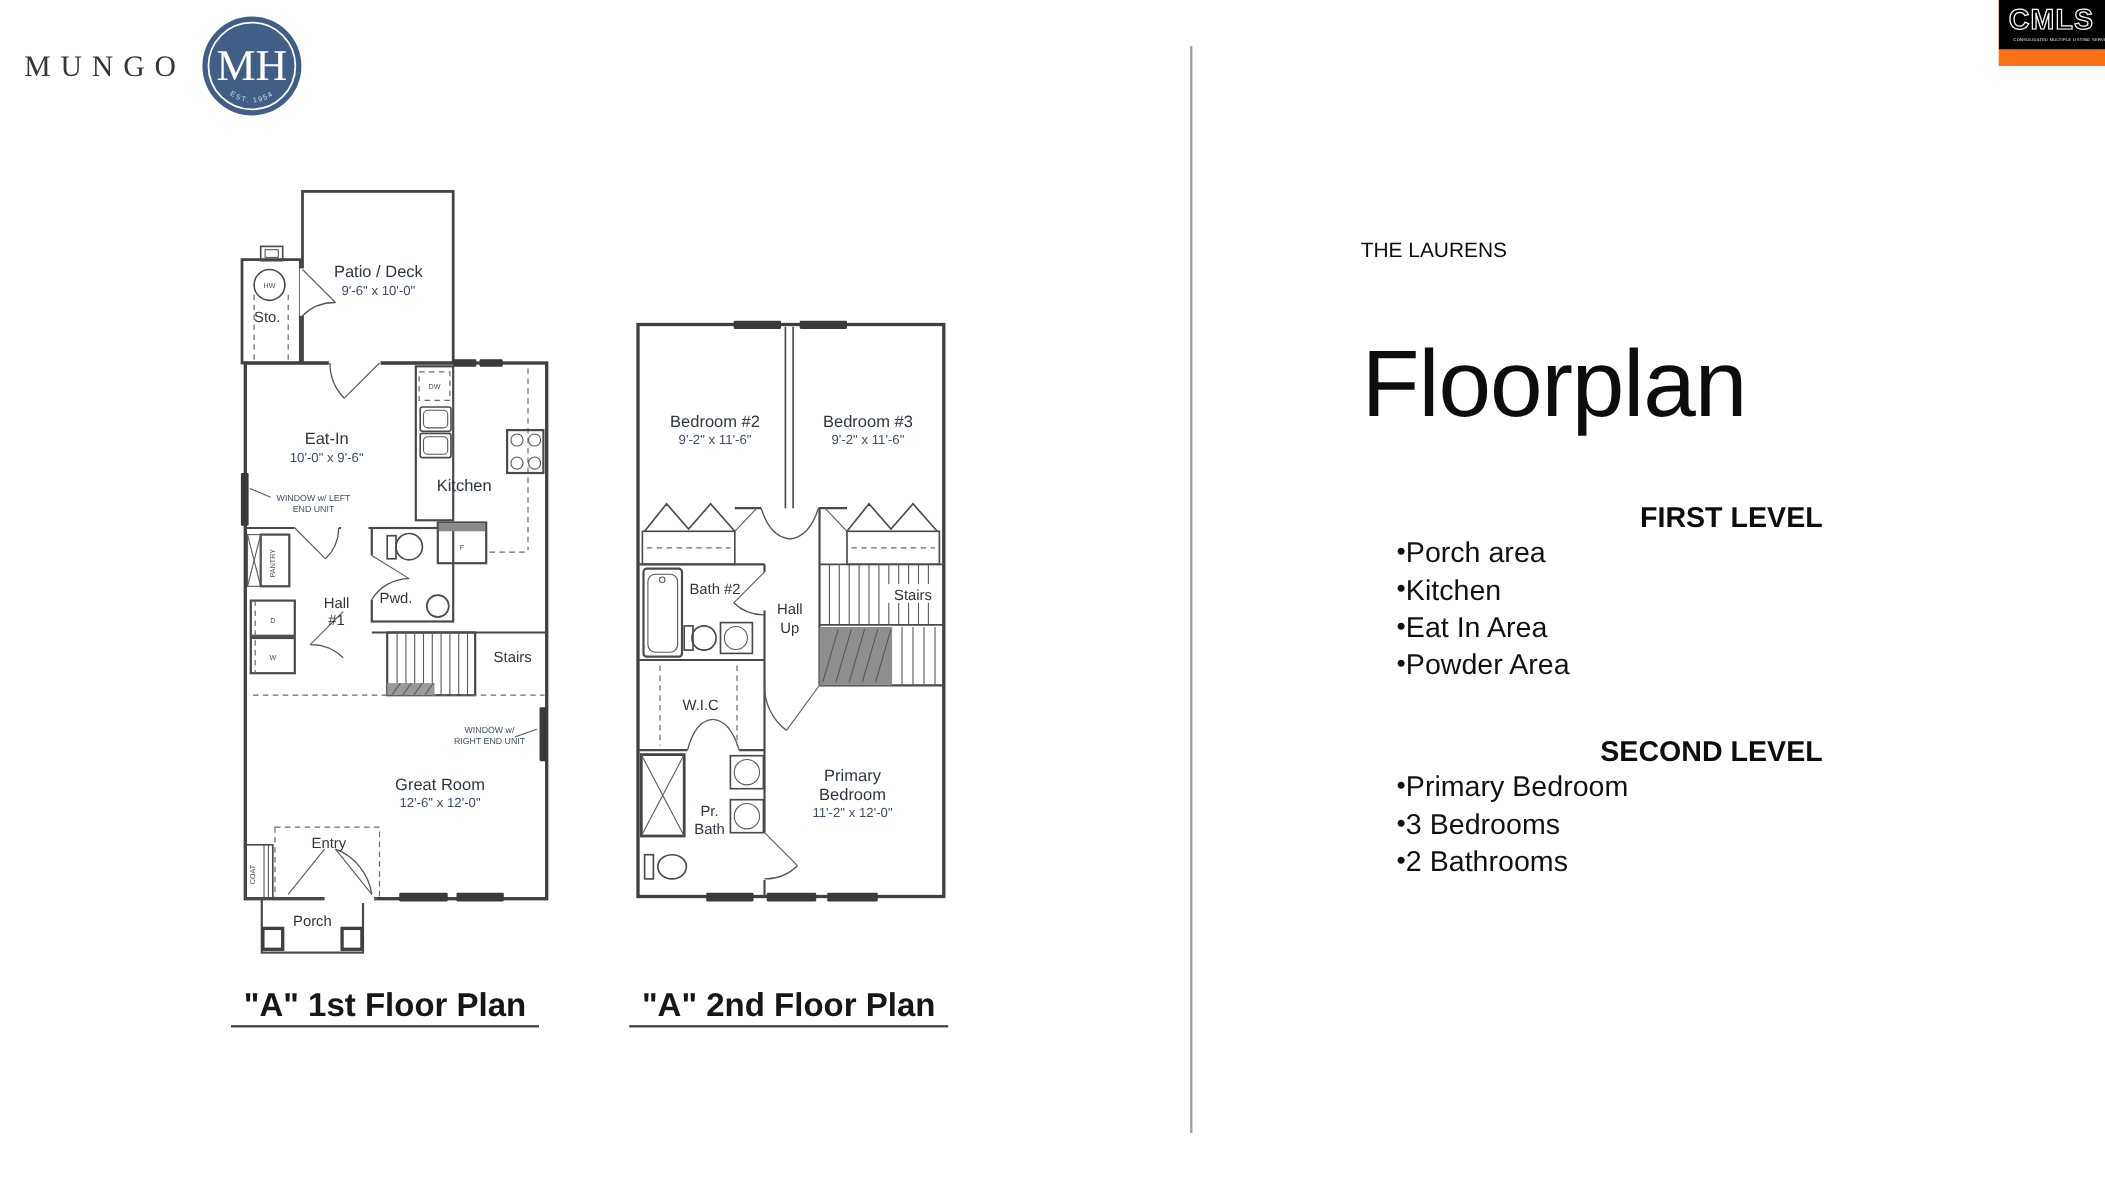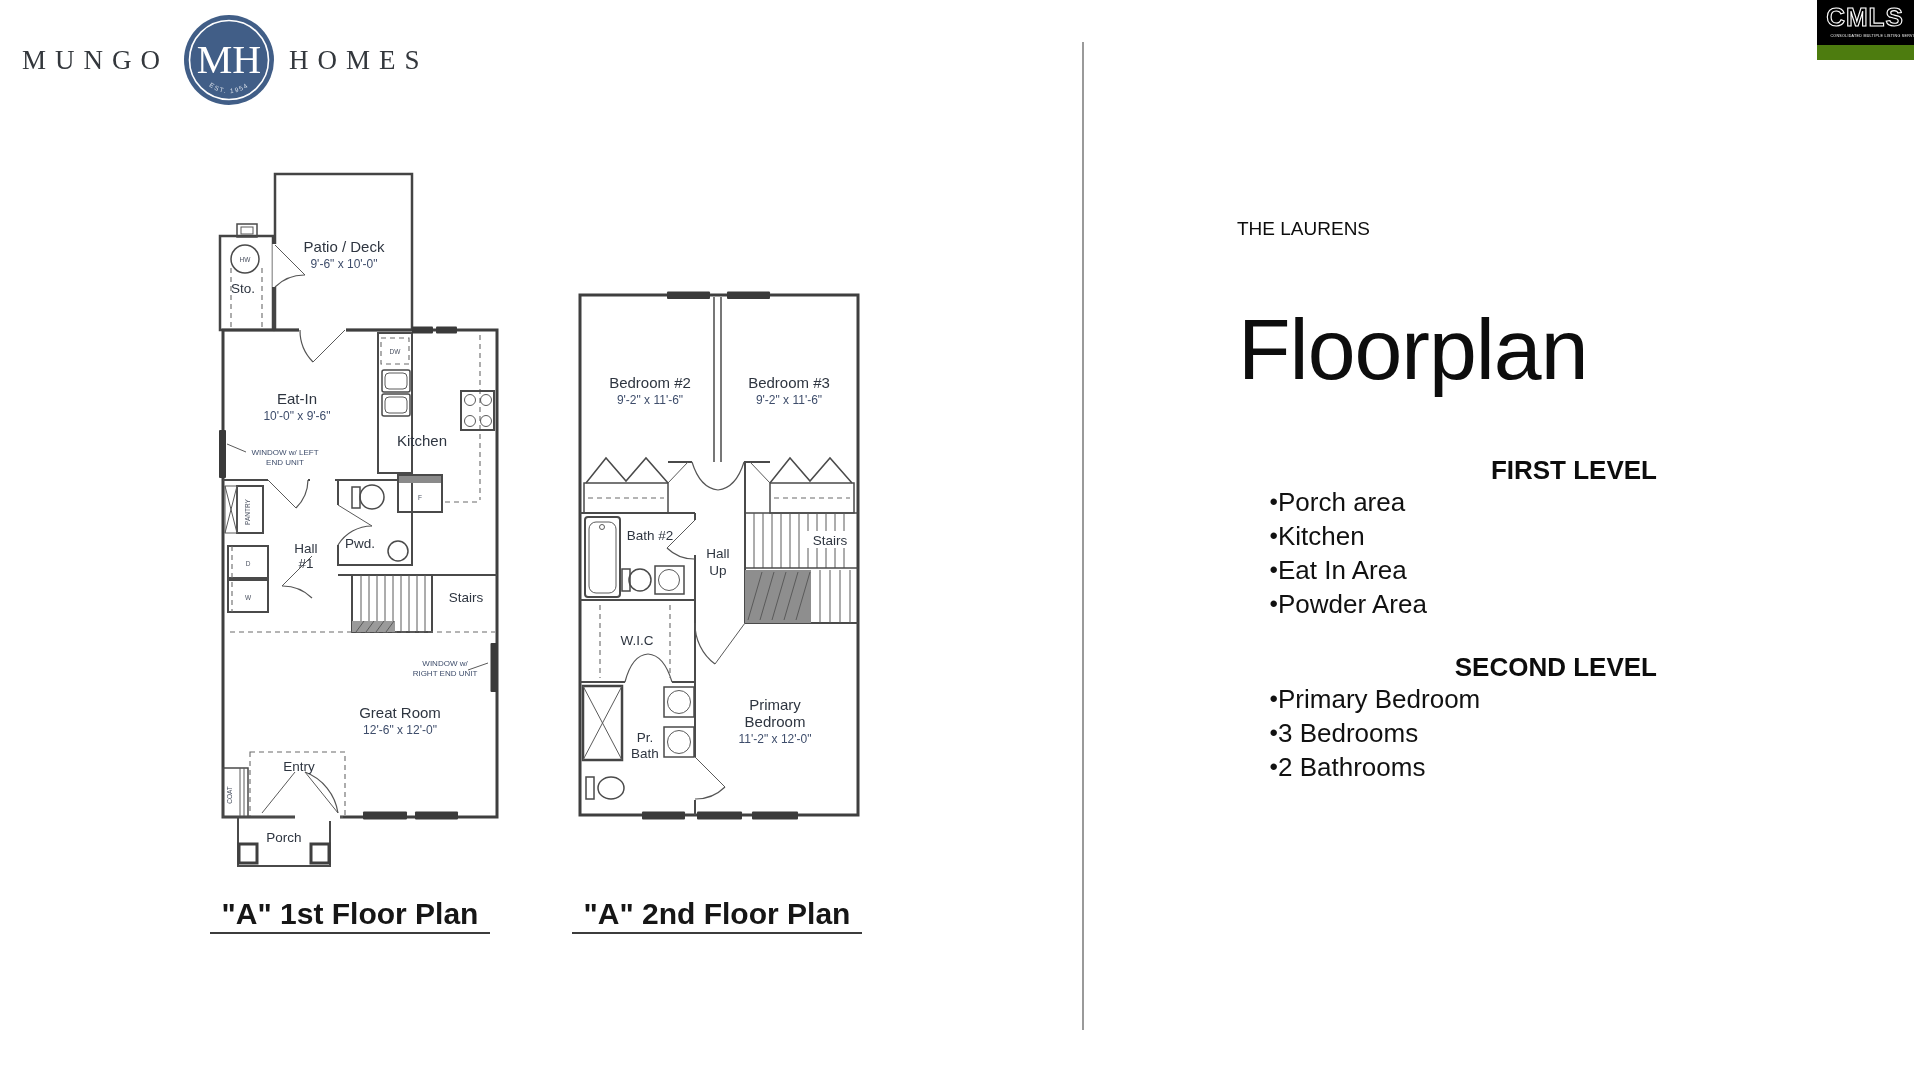--- a/index.html
+++ b/index.html
@@ -3,32 +3,32 @@
 <meta charset="utf-8">
 <style>
   html,body{margin:0;padding:0;background:#fff;}
   .canvas{position:relative;width:1914px;height:1077px;background:#ffffff;overflow:hidden;
           font-family:"Liberation Sans",sans-serif;color:#1c1c1c;}
 
   
   .logo{position:absolute;left:22px;top:14px;display:flex;align-items:center;gap:14px;}
   .logo-word{font-family:"Liberation Serif",serif;font-size:27px;letter-spacing:9px;
              color:#33373c;font-weight:400;line-height:92px;}
-  .cmls{position:absolute;right:0;top:0;width:97px;height:60px;background:#4d7c0f;}
+  .cmls{position:absolute;right:0;top:0;width:97px;height:60px;background:#f97316;}
 
   
   .divider{position:absolute;left:1082px;top:42px;width:1.5px;height:988px;background:#9a9a9a;}
 
   
   .plan-name{position:absolute;left:1237px;top:218px;font-size:19px;font-weight:400;color:#0d0d0d;}
   .page-title{position:absolute;left:1238px;top:300px;font-size:86px;font-weight:400;
               color:#0d0d0d;letter-spacing:-1px;}
   .section{position:absolute;left:1237px;width:420px;text-align:right;}
   .sec-first{top:455px;}
-  .sec-second{top:652px;}
+  .sec-second{top:668px;}
   .sec-heading{font-size:26px;font-weight:700;line-height:30px;color:#0d0d0d;}
   .feat-row{display:flex;line-height:34px;font-size:26px;color:#111;}
   .feat-row .dot{width:41px;padding-left:12px;box-sizing:border-box;font-size:24px;}
 
   
   .plan-svg{position:absolute;}
   .plan1{left:170px;top:130px;}
   .plan2{left:555px;top:230px;}
   .w1{stroke:#5a5a5a;stroke-width:1;fill:none;}
   .w15{stroke:#4a4a4a;stroke-width:1.5;fill:none;}
@@ -56,21 +56,20 @@
     <span class="logo-word">MUNGO</span>
     <svg width="92" height="92" viewBox="0 0 92 92">
       <circle cx="46" cy="46" r="45" fill="#415e87"></circle>
       <circle cx="46" cy="46" r="39.5" fill="none" stroke="#ffffff" stroke-width="1.6"></circle>
       <text x="46" y="59" text-anchor="middle" fill="#ffffff" font-family="Liberation Serif,serif" font-size="40">MH</text>
       <path id="estArc" d="M15,55 A32,32 0 0,0 77,55" fill="none" stroke="none"></path>
       <text font-size="6.5" letter-spacing="1.5" fill="#d8dfe9">
         <textPath href="#estArc" startOffset="50%" text-anchor="middle">EST. 1954</textPath>
       </text>
     </svg>
-    <span class="logo-word">HOMES</span>
   </div>
 
   <div class="cmls">
     <svg width="97" height="45" viewBox="0 0 97 45">
       <rect x="0" y="0" width="97" height="45" fill="#000"></rect>
       <text x="48" y="26" text-anchor="middle" font-family="Liberation Sans,sans-serif" font-weight="700" font-size="26" letter-spacing="1" fill="#000" stroke="#ffffff" stroke-width="1.1">CMLS</text>
       <text x="58" y="37" text-anchor="middle" font-family="Liberation Sans,sans-serif" font-size="3.6" letter-spacing="0.3" fill="#ffffff">CONSOLIDATED MULTIPLE LISTING SERVICE</text>
     </svg>
   </div>
 

